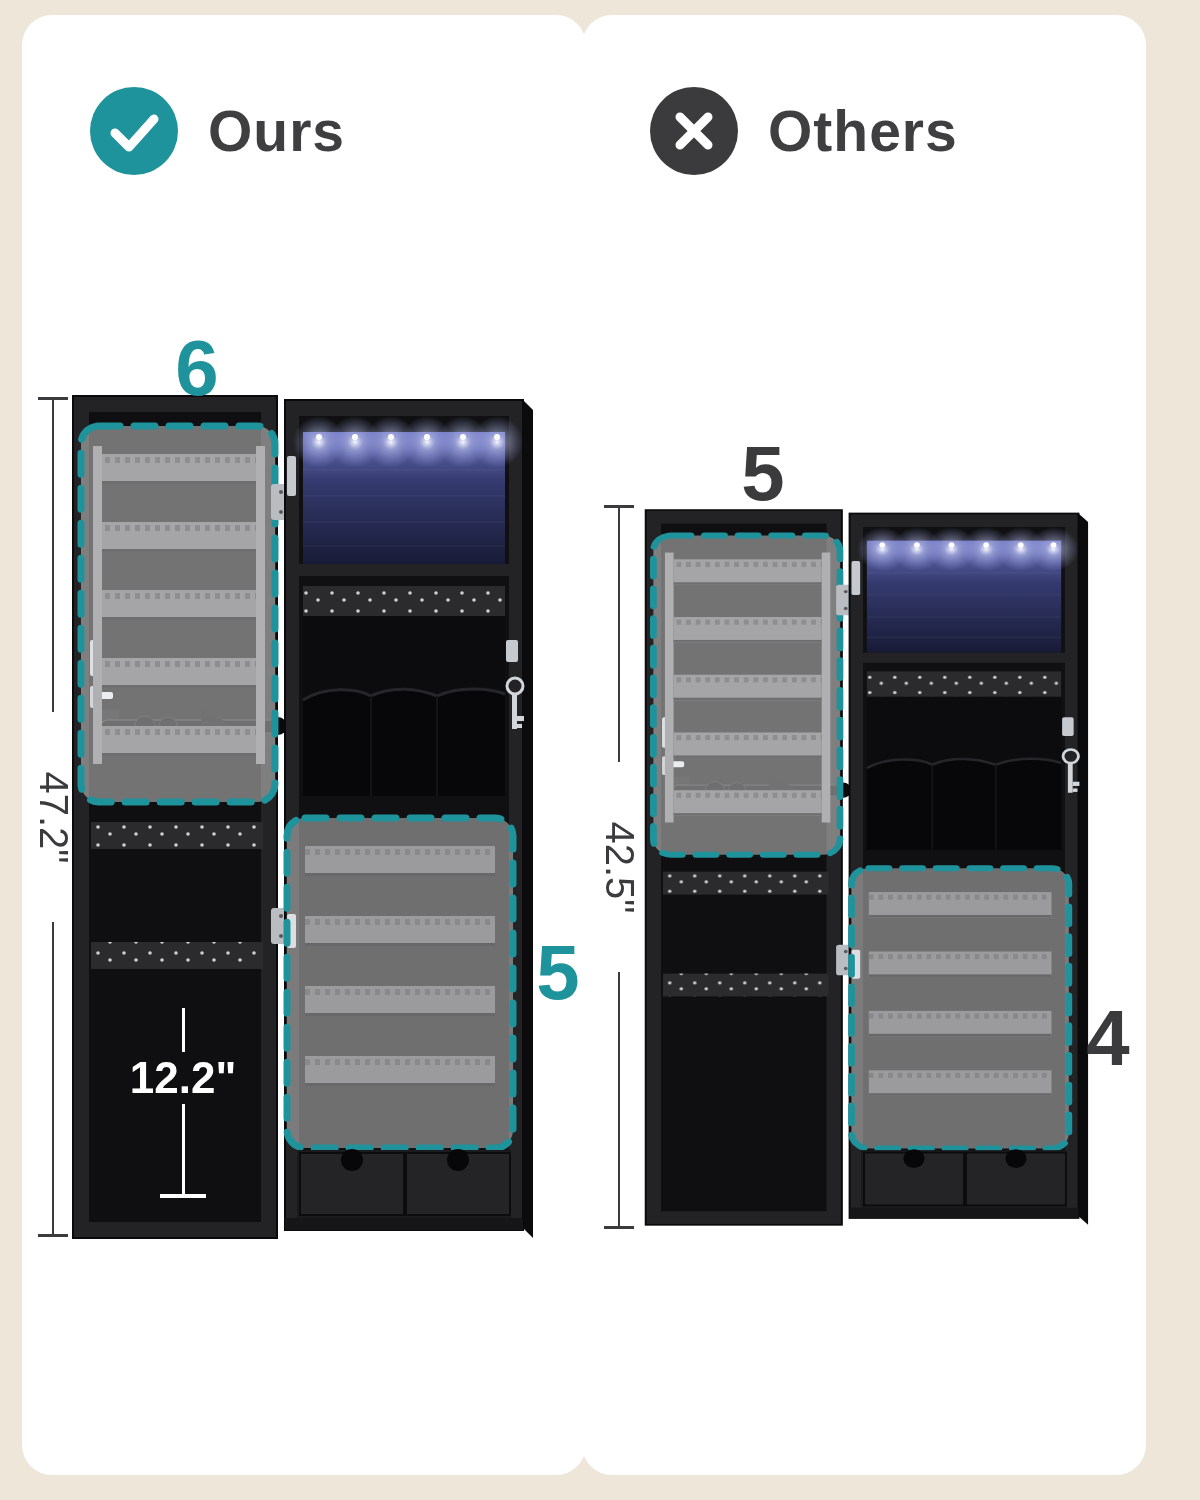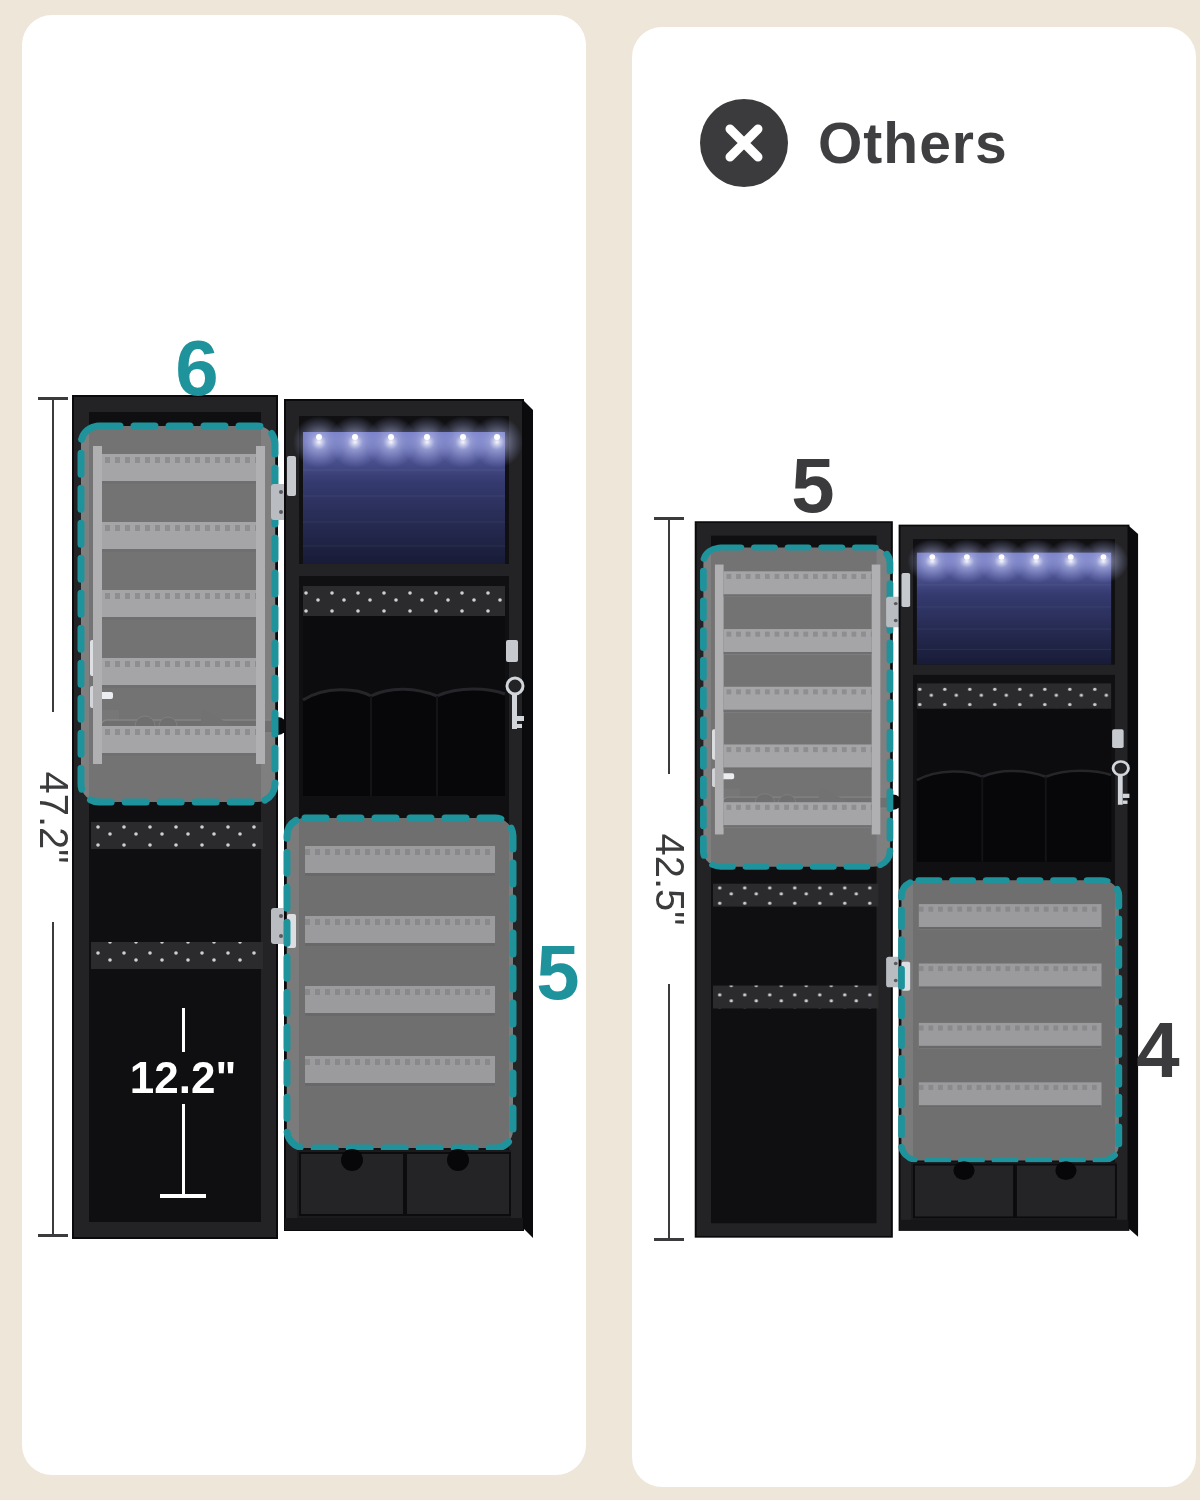--- a/index.html
+++ b/index.html
@@ -1,19 +1,19 @@
 <!DOCTYPE html>
 <html><head>
 <meta charset="utf-8">
 <style>
   html,body{margin:0;padding:0;background:#EDE6D9;font-family:"Liberation Sans",sans-serif;}
   .canvas{position:relative;width:1200px;height:1500px;background:#EDE6D9;overflow:hidden;}
   .panel{position:absolute;top:15px;width:564px;height:1460px;background:#FFFFFF;border-radius:30px;}
   .panel.left{left:22px;}
-  .panel.right{left:632px;margin-top:12px;}
+  .panel.right{left:582px;}
 
   .header{position:absolute;top:72px;left:68px;display:flex;align-items:center;gap:30px;}
   .badge{width:88px;height:88px;border-radius:50%;display:flex;align-items:center;justify-content:center;flex:0 0 auto;}
   .badge.teal{background:#1F939B;}
   .badge.dark{background:#3B3B3D;}
   .badge svg{width:88px;height:88px;display:block;}
   .header-label{font-size:57px;font-weight:700;color:#3F3F41;letter-spacing:1px;}
 
   .figure{position:absolute;inset:0;}
   .cabinet-svg{position:absolute;display:block;}
@@ -201,20 +201,28 @@
           <rect x="220" y="828" width="238" height="12" fill="#161618"></rect>
         </g>
       </g>
     </symbol>
   </defs>
 </svg>
 
 <div class="canvas">
 
   <section class="panel left">
+    <div class="header">
+      <span class="badge teal">
+        <svg viewBox="0 0 88 88">
+          <path d="M25 46 L39 60 L64 32" fill="none" stroke="#FFFFFF" stroke-width="9" stroke-linecap="round" stroke-linejoin="round"></path>
+        </svg>
+      </span>
+      <span class="header-label">Ours</span>
+    </div>
 
     <div class="figure">
       <svg class="cabinet-svg" style="left:43px;top:375px;width:470px;height:860px" viewBox="0 0 470 860" preserveAspectRatio="none">
         <use href="#cab" xlink:href="#cab"></use>
       </svg>
 
       <div class="num teal" style="left:175px;top:353px">6</div>
       <div class="num teal" style="left:536px;top:957px">5</div>
 
       <div class="vmeasure" style="left:16px;top:382px;height:840px">

